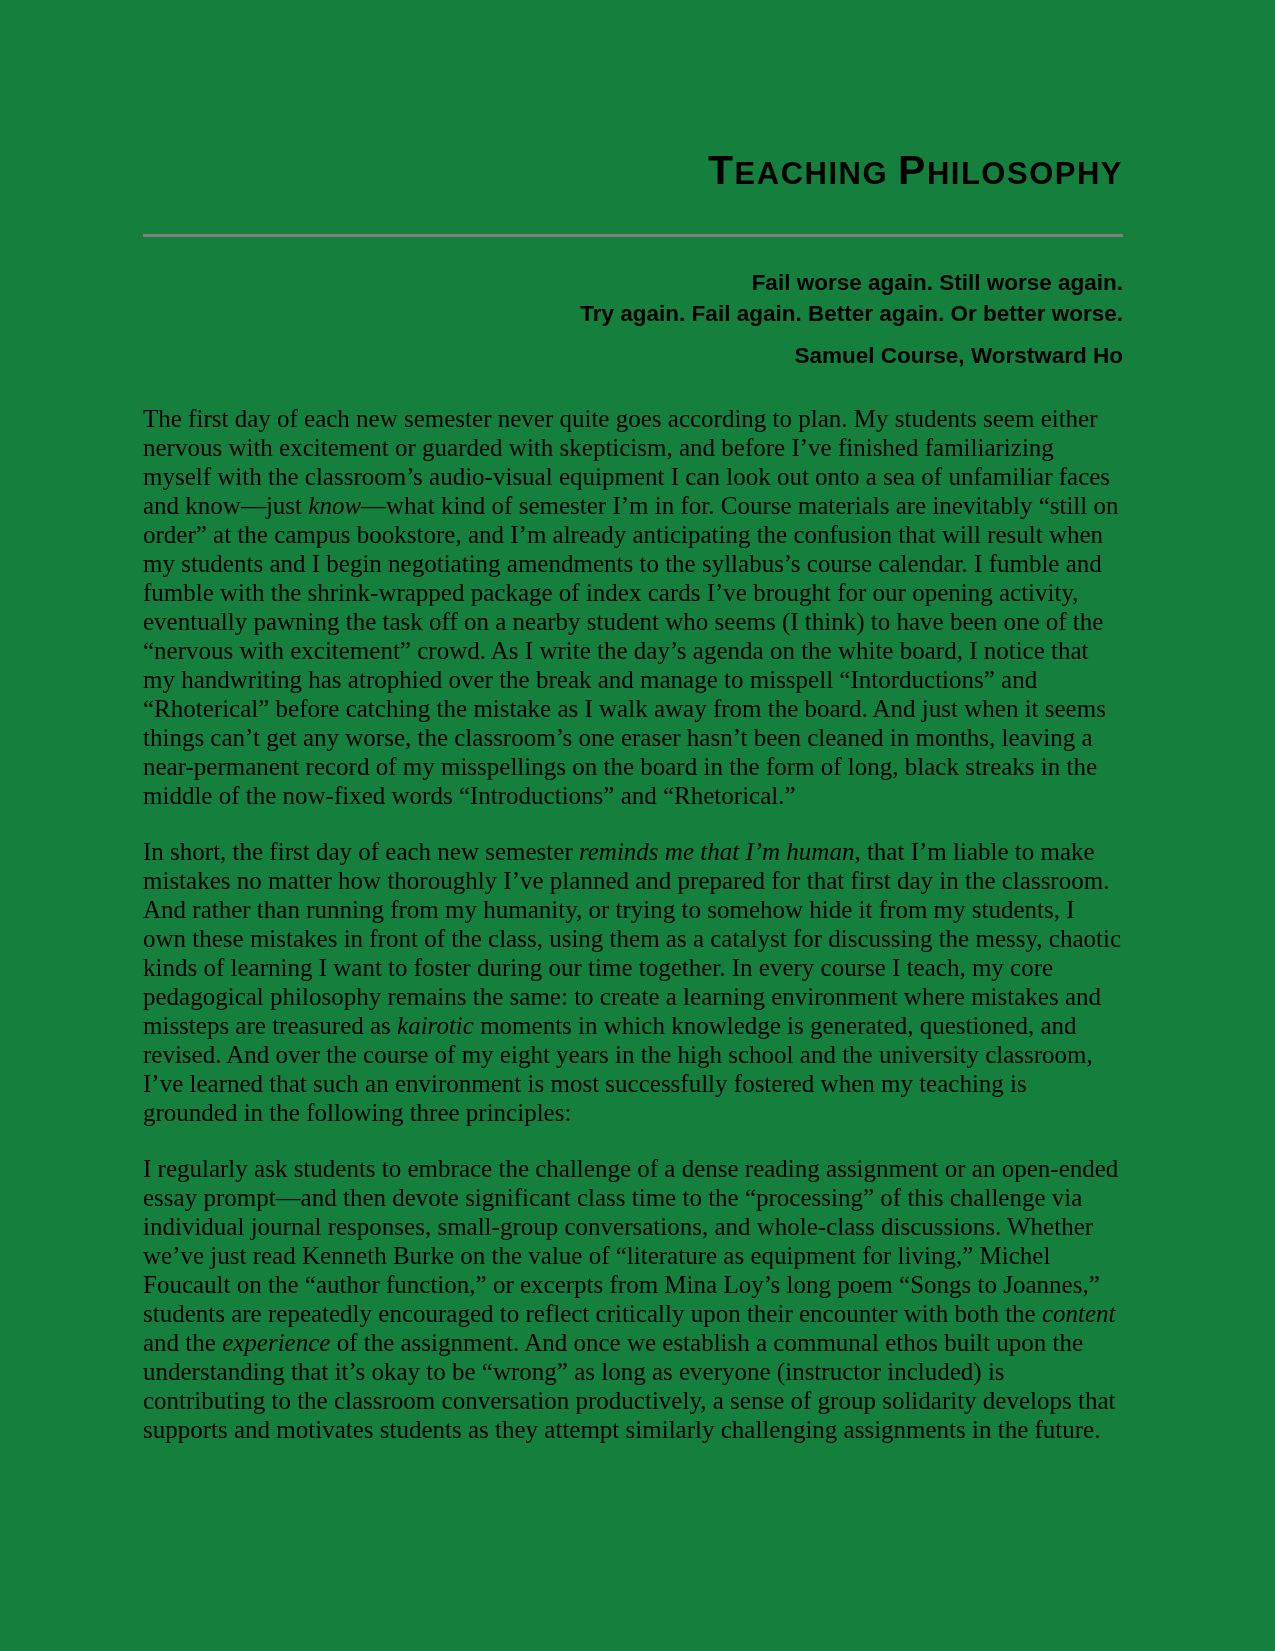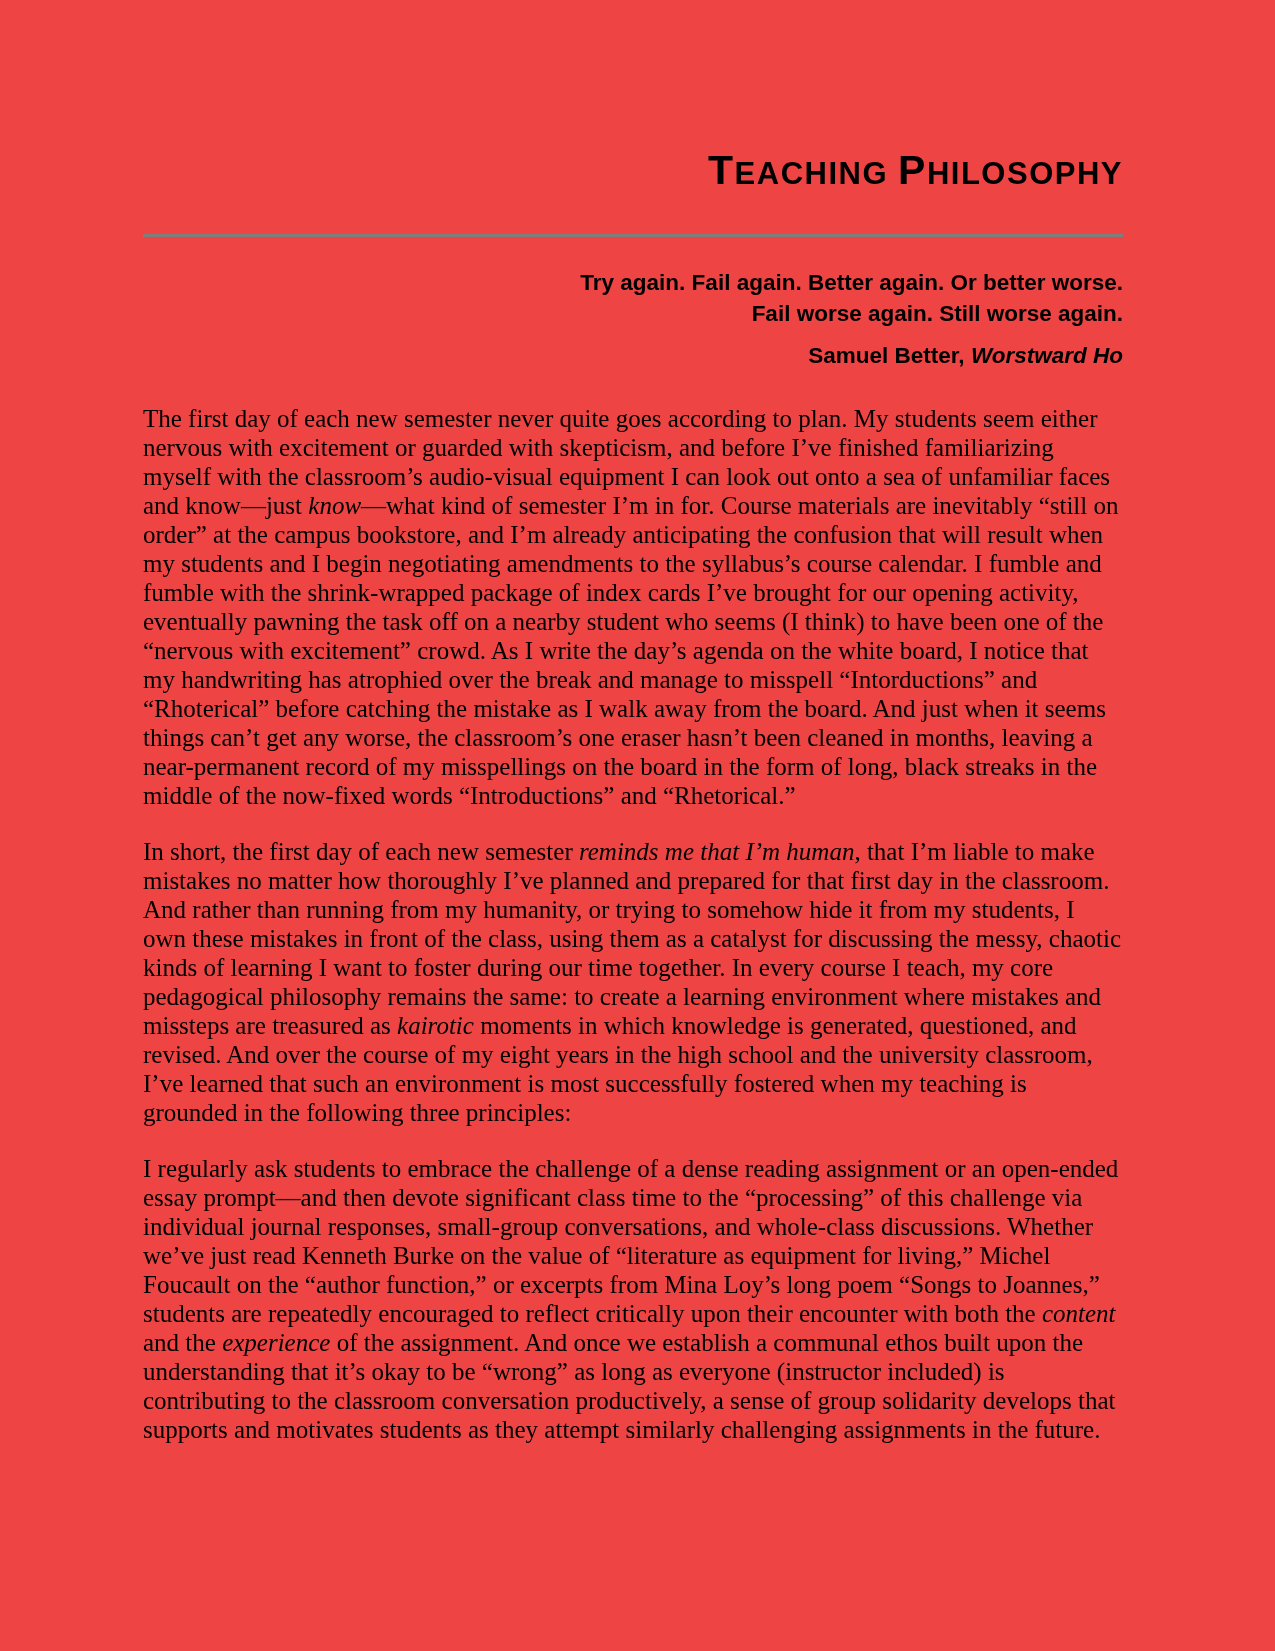--- a/index.html
+++ b/index.html
@@ -11,21 +11,21 @@
     width: 1275px;
     height: 1651px;
     color: #000000;
     font-family: "Liberation Serif", "DejaVu Serif", serif;
     overflow: hidden;
   }
   .page {
     position: relative;
     width: 1275px;
     height: 1651px;
-    background: #ef4444;
+    background: #15803d;
   }
   .content {
     position: absolute;
     left: 143px;
     top: 0;
     width: 980px;
   }
   
   .doc-title {
     margin: 0;
@@ -56,21 +56,21 @@
     line-height: 31px;
   }
   .attribution {
     margin-top: 11px;
     text-align: right;
     font-family: "Liberation Sans", "DejaVu Sans", sans-serif;
     font-weight: 700;
     font-size: 22.5px;
     line-height: 31px;
   }
-  .attribution .work { font-style: italic; }
+  .attribution .work { }
   
   .body-para {
     margin: 0 0 27px 0;
     font-size: 25px;
     line-height: 29px;
     text-align: left;
   }
   .body-para.first { margin-top: 33px; }
   .body-para em { font-style: italic; }
   
@@ -89,26 +89,26 @@
 <body style="background: rgb(255, 255, 255); color: rgb(0, 0, 0);">
 
 <div class="page">
   <div class="content">
 
     <h1 class="doc-title"><span class="title-word"><span class="title-cap">T</span><span class="title-sc">EACHING</span></span><span class="title-word"><span class="title-cap">P</span><span class="title-sc">HILOSOPHY</span></span></h1>
 
     <hr class="title-rule" style="border-top-color: rgb(127, 127, 127);">
 
     <div class="epigraph">
+      <div class="epigraph-line">Fail worse again. Still worse again.</div>
       <div class="epigraph-line">Try again. Fail again. Better again. Or better worse.</div>
-      <div class="epigraph-line">Fail worse again. Still worse again.</div>
     </div>
 
     <div class="attribution">
-      <span>Samuel Better,</span>
+      <span>Samuel Course,</span>
       <span class="work">Worstward Ho</span>
     </div>
 
     <p class="body-para first"><span>The first day of each new semester never quite goes according to plan. My students seem either nervous with excitement or guarded with skepticism, and before I’ve finished familiarizing myself with the classroom’s audio-visual equipment I can look out onto a sea of unfamiliar faces and know—just </span><em>know</em><span>—what kind of semester I’m in for. Course materials are inevitably “still on order” at the campus bookstore, and I’m already anticipating the confusion that will result when my students and I begin negotiating amendments to the syllabus’s course calendar. I fumble and fumble with the shrink-wrapped package of index cards I’ve brought for our opening activity, eventually pawning the task off on a nearby student who seems (I think) to have been one of the “nervous with excitement” crowd. As I write the day’s agenda on the white board, I notice that my handwriting has atrophied over the break and manage to misspell “Intorductions” and “Rhoterical” before catching the mistake as I walk away from the board. And just when it seems things can’t get any worse, the classroom’s one eraser hasn’t been cleaned in months, leaving a near-permanent record of my misspellings on the board in the form of long, black streaks in the middle of the now-fixed words “Introductions” and “Rhetorical.”</span></p>
 
     <p class="body-para"><span>In short, the first day of each new semester </span><em>reminds me that I’m human</em><span>, that I’m liable to make mistakes no matter how thoroughly I’ve planned and prepared for that first day in the classroom. And rather than running from my humanity, or trying to somehow hide it from my students, I own these mistakes in front of the class, using them as a catalyst for discussing the messy, chaotic kinds of learning I want to foster during our time together. In every course I teach, my core pedagogical philosophy remains the same: to create a learning environment where mistakes and missteps are treasured as </span><em>kairotic</em><span> moments in which knowledge is generated, questioned, and revised. And over the course of my eight years in the high school and the university classroom, I’ve learned that such an environment is most successfully fostered when my teaching is grounded in the following three principles:</span></p>
 
     <h2 class="principle-heading">
     </h2>
 

